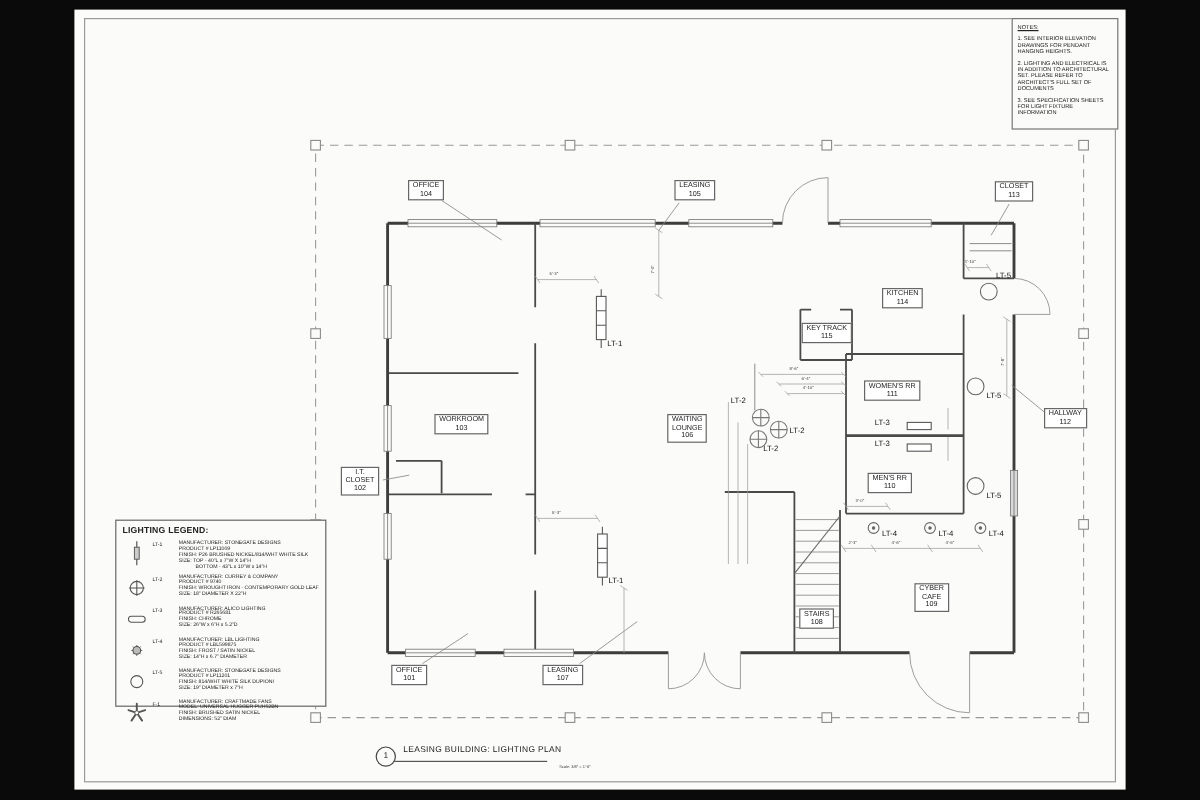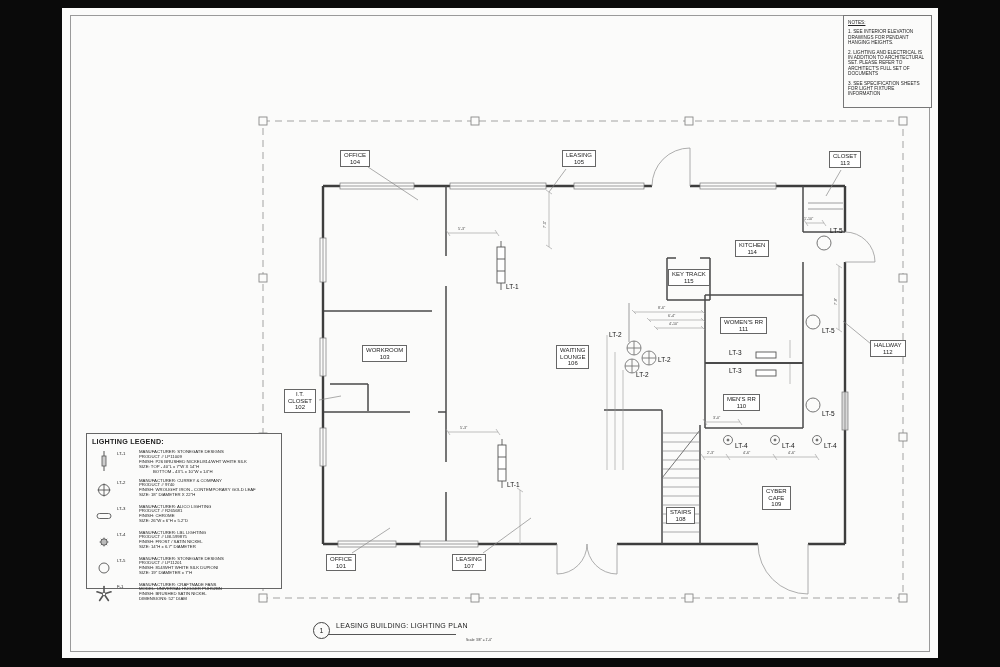--- a/index.html
+++ b/index.html
@@ -16,21 +16,21 @@
   .fix{font-size:6.5px;color:#111;white-space:nowrap;}
   
   .dim{font-size:6px;color:#444;white-space:nowrap;transform:scale(.6);transform-origin:left top;}
   .dim.rot{transform:rotate(-90deg) scale(.6);transform-origin:left top;}
   
   .notes{left:843px;top:15px;width:89px;height:93px;border:1px solid #777;background:#fbfbfa;
          padding:4px;box-sizing:border-box;font-size:4.7px;line-height:5.4px;color:#222;}
   .notes .ttl{text-decoration:underline;margin-bottom:4px;}
   .notes .itm{margin-bottom:4px;}
   
-  .legend{left:86px;top:433px;width:196px;height:156px;border:1px solid #666;background:#fbfbfa;
+  .legend{left:96px;top:433px;width:176px;height:156px;border:1px solid #666;background:#fbfbfa;
           box-sizing:border-box;padding:2px 3px;}
   .legend .ttl{font-size:7.2px;font-weight:600;letter-spacing:.2px;margin:1px 0 4px 2px;color:#222;}
   .lentry{display:flex;gap:5px;margin:0 0 4px 6px;align-items:flex-start;}
   .lsym{width:16px;height:22px;flex:0 0 16px;}
   .lid{font-size:4.3px;width:17px;flex:0 0 17px;margin-top:1px;color:#222;}
   .llines{font-size:4.3px;line-height:4.9px;color:#222;}
   
   .tcirc{left:313px;top:622px;width:15px;height:15px;border:1px solid #444;border-radius:50%;
          text-align:center;line-height:15px;font-size:7px;background:#fbfbfa;}
   .ttitle{left:336px;top:622px;font-size:7px;letter-spacing:.3px;color:#1a1a1a;white-space:nowrap;}

